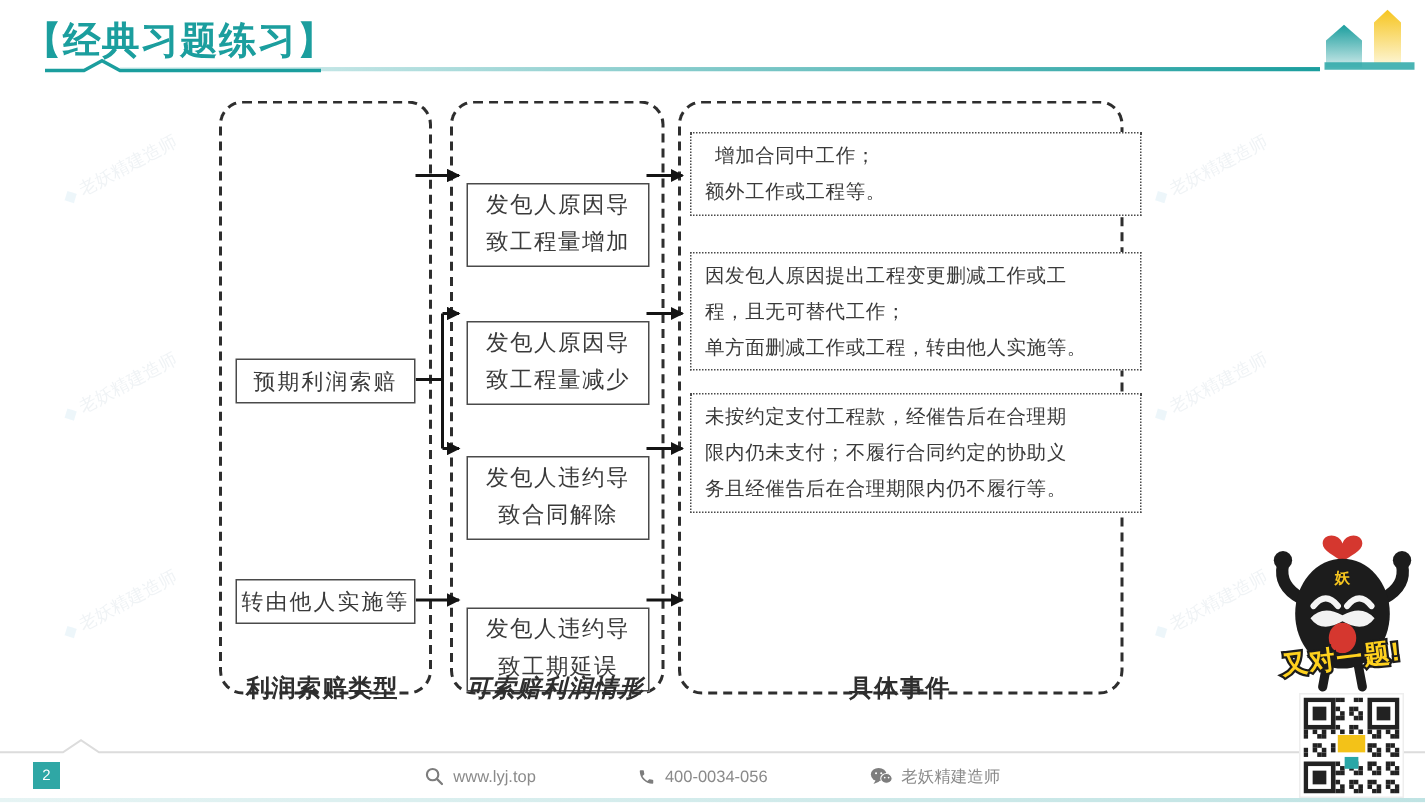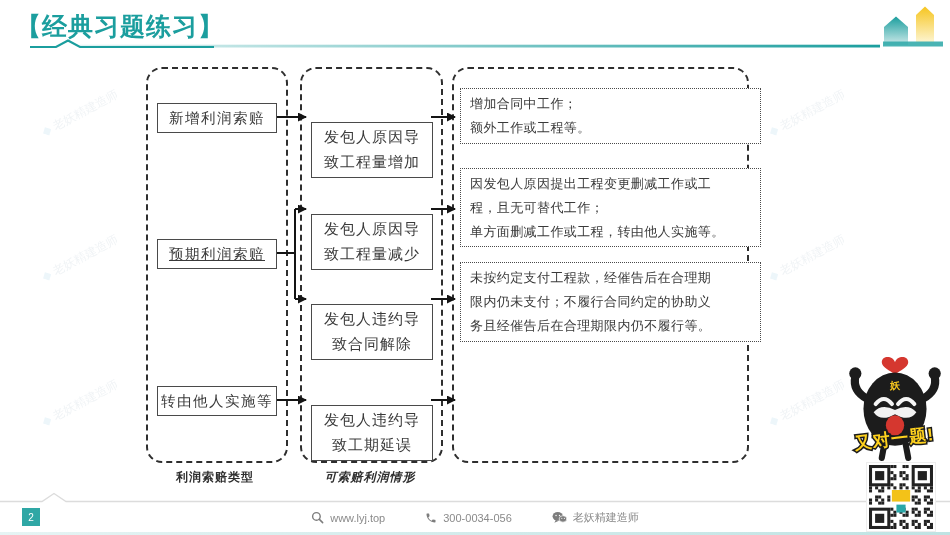--- a/index.html
+++ b/index.html
@@ -18,31 +18,31 @@
   .g-left{left:146px;top:67px;width:138px;height:392px;}
   .g-mid{left:300px;top:67px;width:139px;height:392px;}
   .g-right{left:452px;top:67px;width:293px;height:392px;}
   .node{position:absolute;display:flex;align-items:center;justify-content:center;
         background:#fff;color:#3a3a3a;font-family:"Liberation Serif","DejaVu Serif",serif;
         white-space:pre-line;text-align:center;}
   .n-left{left:157px;width:118px;height:28px;border:1.5px solid #4a4a4a;font-size:14.5px;letter-spacing:1.5px;}
   .n-mid{left:311px;width:120px;height:54px;border:1.5px solid #4a4a4a;font-size:15px;line-height:25px;letter-spacing:1px;margin-top:32px;}
   .n-right{left:460px;width:281px;border:1.6px dotted #4a4a4a;justify-content:flex-start;
            text-align:left;font-size:13px;line-height:24px;padding:0 9px;letter-spacing:.4px;}
-  .col-label{position:absolute;top:469px;width:140px;text-align:center;font-size:12px;font-weight:bold;
+  .col-label{position:absolute;top:449px;width:140px;text-align:center;font-size:16px;font-weight:bold;
              color:#2e2e2e;font-family:"Liberation Serif","DejaVu Serif",serif;letter-spacing:1px;}
   .connectors{position:absolute;left:0;top:0;width:950px;height:535px;pointer-events:none;}
   
   .mascot{position:absolute;left:842px;top:346px;width:106px;height:116px;}
   
   .footer-rule{position:absolute;left:0;top:488px;width:950px;height:20px;pointer-events:none;}
   .page-num{position:absolute;left:22px;top:508px;width:18px;height:18px;background:#2fa7a5;color:#fff;
             display:flex;align-items:center;justify-content:center;font-size:10px;}
   .footer-items{position:absolute;left:0;top:510px;width:950px;display:flex;justify-content:center;
-                gap:40px;color:#8a8a8a;font-size:11px;align-items:center;}
+                gap:68px;color:#8a8a8a;font-size:11px;align-items:center;}
   .f-item{display:flex;align-items:center;gap:6px;}
   .f-item svg{display:block;}
   .qr{position:absolute;left:866px;top:462px;width:70px;height:70px;background:#fff;
       border:1px solid #eee;box-sizing:border-box;padding:2px;}
   .bottom-strip{position:absolute;left:0;bottom:0;width:950px;height:3px;
                 background:linear-gradient(to right,#e6f4f4,#bfe3e3);}
 </style>
 </head>
 <body>
 
@@ -97,44 +97,44 @@
       <path d="M295 209 H306" marker-end="url(#arr)"></path>
       <path d="M295 299 H306" marker-end="url(#arr)"></path>
       <path d="M277 400 H306" marker-end="url(#arr)"></path>
       <path d="M431 117 H455" marker-end="url(#arr)"></path>
       <path d="M431 209 H455" marker-end="url(#arr)"></path>
       <path d="M431 299 H455" marker-end="url(#arr)"></path>
       <path d="M431 400 H455" marker-end="url(#arr)"></path>
     </g>
   </svg>
 
-  <div class="node n-left" style="top:103px;">新增利润索赔</div>
-  <div class="node n-left" style="top:239px;text-decoration:underline;">预期利润索赔</div>
+  <div class="node n-left" style="top:239px;">预期利润索赔</div>
   <div class="node n-left" style="top:386px;">转由他人实施等</div>
 
   <div class="node n-mid" style="top:90px;">发包人原因导
 致工程量增加</div>
   <div class="node n-mid" style="top:182px;">发包人原因导
 致工程量减少</div>
   <div class="node n-mid" style="top:272px;">发包人违约导
 致合同解除</div>
   <div class="node n-mid" style="top:373px;">发包人违约导
 致工期延误</div>
 
-  <div class="node n-right" style="top:88px;height:54px;">增加合同中工作；
+  <div class="node n-right" style="top:88px;height:54px;text-align:center;">增加合同中工作；
 额外工作或工程等。</div>
   <div class="node n-right" style="top:168px;height:77px;">因发包人原因提出工程变更删减工作或工
 程，且无可替代工作；
 单方面删减工作或工程，转由他人实施等。</div>
   <div class="node n-right" style="top:262px;height:78px;">未按约定支付工程款，经催告后在合理期
 限内仍未支付；不履行合同约定的协助义
 务且经催告后在合理期限内仍不履行等。</div>
 
   <div class="col-label" style="left:145px;">利润索赔类型</div>
   <div class="col-label" style="left:300px;font-style:italic;">可索赔利润情形</div>
+  <div class="col-label" style="left:530px;">具体事件</div>
 
   <svg class="mascot" viewBox="0 0 104 114">
     <path d="M52 16 C54 9 65 9 65 16 C65 21 57 24 52 28 C47 24 39 21 39 16 C39 9 50 9 52 16 Z" fill="#d5372f"></path>
     <path d="M25 52 Q10 44 13 30" stroke="#1c1c1c" stroke-width="8" fill="none" stroke-linecap="round"></path>
     <path d="M79 52 Q94 44 91 30" stroke="#1c1c1c" stroke-width="8" fill="none" stroke-linecap="round"></path>
     <circle cx="13" cy="27" r="6" fill="#1c1c1c"></circle>
     <circle cx="91" cy="27" r="6" fill="#1c1c1c"></circle>
     <path d="M42 94 L39 110" stroke="#1c1c1c" stroke-width="6" stroke-linecap="round"></path>
     <path d="M62 94 L65 110" stroke="#1c1c1c" stroke-width="6" stroke-linecap="round"></path>
     <ellipse cx="52" cy="62" rx="31" ry="36" fill="#1c1c1c"></ellipse>
@@ -157,21 +157,21 @@
       <svg width="13" height="13" viewBox="0 0 24 24">
         <circle cx="10" cy="10" r="7" fill="none" stroke="#7d7d7d" stroke-width="2.6"></circle>
         <path d="M15.5 15.5 L21.5 21.5" stroke="#7d7d7d" stroke-width="2.8" stroke-linecap="round"></path>
       </svg>
       <span>www.lyj.top</span>
     </div>
     <div class="f-item">
       <svg width="12" height="12" viewBox="0 0 24 24">
         <path fill="#7d7d7d" d="M6.6 10.8c1.4 2.7 3.9 5.2 6.6 6.6l2.2-2.2c.3-.3.7-.4 1-.2 1.1.4 2.3.6 3.6.6.6 0 1 .4 1 1V20c0 .6-.4 1-1 1C10.6 21 3 13.4 3 4c0-.6.4-1 1-1h3.5c.6 0 1 .4 1 1 0 1.2.2 2.4.6 3.6.1.3 0 .7-.2 1L6.6 10.8z"></path>
       </svg>
-      <span>300-0034-056</span>
+      <span>400-0034-056</span>
     </div>
     <div class="f-item">
       <svg width="15" height="13" viewBox="0 0 26 22">
         <ellipse cx="10" cy="9" rx="9" ry="7.6" fill="#7d7d7d"></ellipse>
         <circle cx="7" cy="7.5" r="1.2" fill="#fff"></circle>
         <circle cx="13" cy="7.5" r="1.2" fill="#fff"></circle>
         <path d="M4 20 L7 15 L11 17 Z" fill="#7d7d7d"></path>
         <ellipse cx="19" cy="13.5" rx="6.6" ry="5.6" fill="#7d7d7d" stroke="#fff" stroke-width="1.2"></ellipse>
         <circle cx="17" cy="12.5" r="1" fill="#fff"></circle>
         <circle cx="21.5" cy="12.5" r="1" fill="#fff"></circle>

